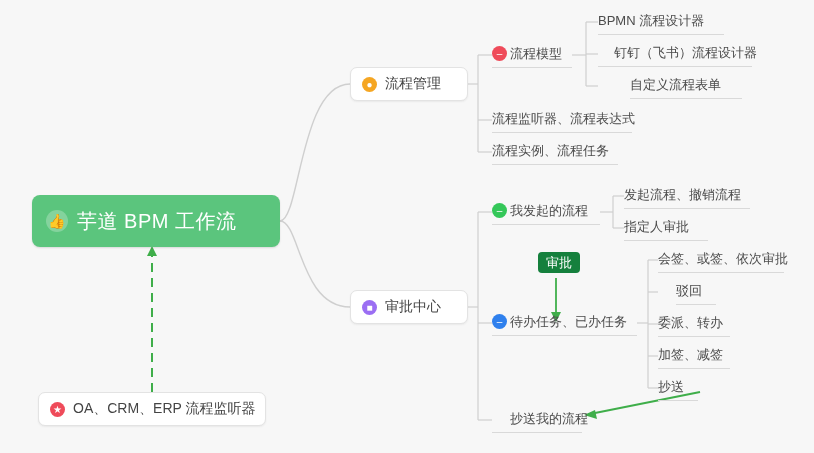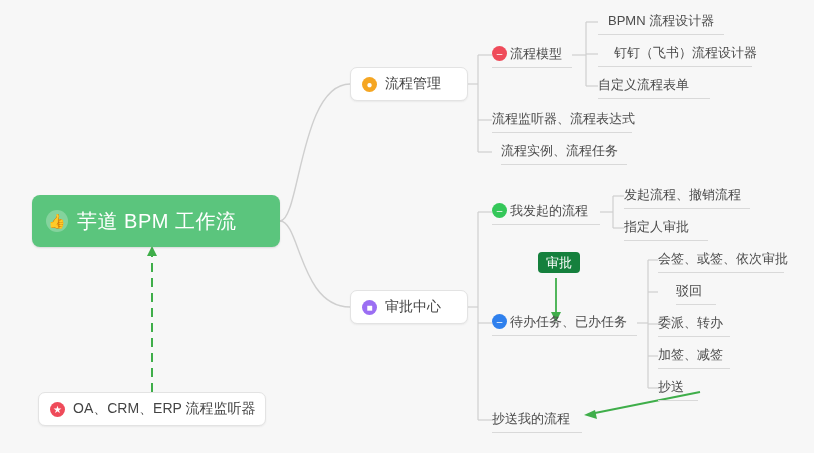--- a/index.html
+++ b/index.html
@@ -140,44 +140,44 @@
     <span class="label">OA、CRM、ERP 流程监听器</span>
   </div>
 
   <div class="node plain underline" style="left:492px;top:42px;width:80px;">
     <span class="ic ic-red">–</span>
     <span class="label">流程模型</span>
   </div>
   <div class="node plain underline" style="left:492px;top:107px;width:140px;">
     <span class="label" style="margin-left:0">流程监听器、流程表达式</span>
   </div>
-  <div class="node plain underline" style="left:492px;top:139px;width:126px;margin-left:9px;">
+  <div class="node plain underline" style="left:492px;top:139px;width:126px;">
     <span class="label" style="margin-left:0">流程实例、流程任务</span>
   </div>
 
   <div class="node plain underline" style="left:598px;top:9px;width:126px;">
-    <span class="label" style="margin-left:10px">BPMN 流程设计器</span>
+    <span class="label" style="margin-left:0">BPMN 流程设计器</span>
   </div>
   <div class="node plain underline" style="left:598px;top:41px;width:154px;">
     <span class="label" style="margin-left:16px">钉钉（飞书）流程设计器</span>
   </div>
-  <div class="node plain underline" style="left:598px;top:73px;width:112px;align-items:center;">
+  <div class="node plain underline" style="left:630px;top:73px;width:112px;align-items:center;">
     <span class="label" style="margin-left:0">自定义流程表单</span>
   </div>
 
   <div class="node plain underline" style="left:492px;top:199px;width:108px;">
     <span class="ic ic-green">–</span>
     <span class="label">我发起的流程</span>
   </div>
   <div class="node plain underline" style="left:492px;top:310px;width:145px;">
     <span class="ic ic-blue">–</span>
     <span class="label">待办任务、已办任务</span>
   </div>
   <div class="node plain underline" style="left:492px;top:407px;width:90px;">
-    <span class="label" style="margin-left:0">抄送我的流程</span>
+    <span class="label" style="margin-left:18px">抄送我的流程</span>
   </div>
 
   <div class="node plain underline" style="left:624px;top:183px;width:126px;">
     <span class="label" style="margin-left:0">发起流程、撤销流程</span>
   </div>
   <div class="node plain underline" style="left:624px;top:215px;width:84px;">
     <span class="label" style="margin-left:0">指定人审批</span>
   </div>
 
   <div class="node plain underline" style="left:658px;top:247px;width:126px;">

